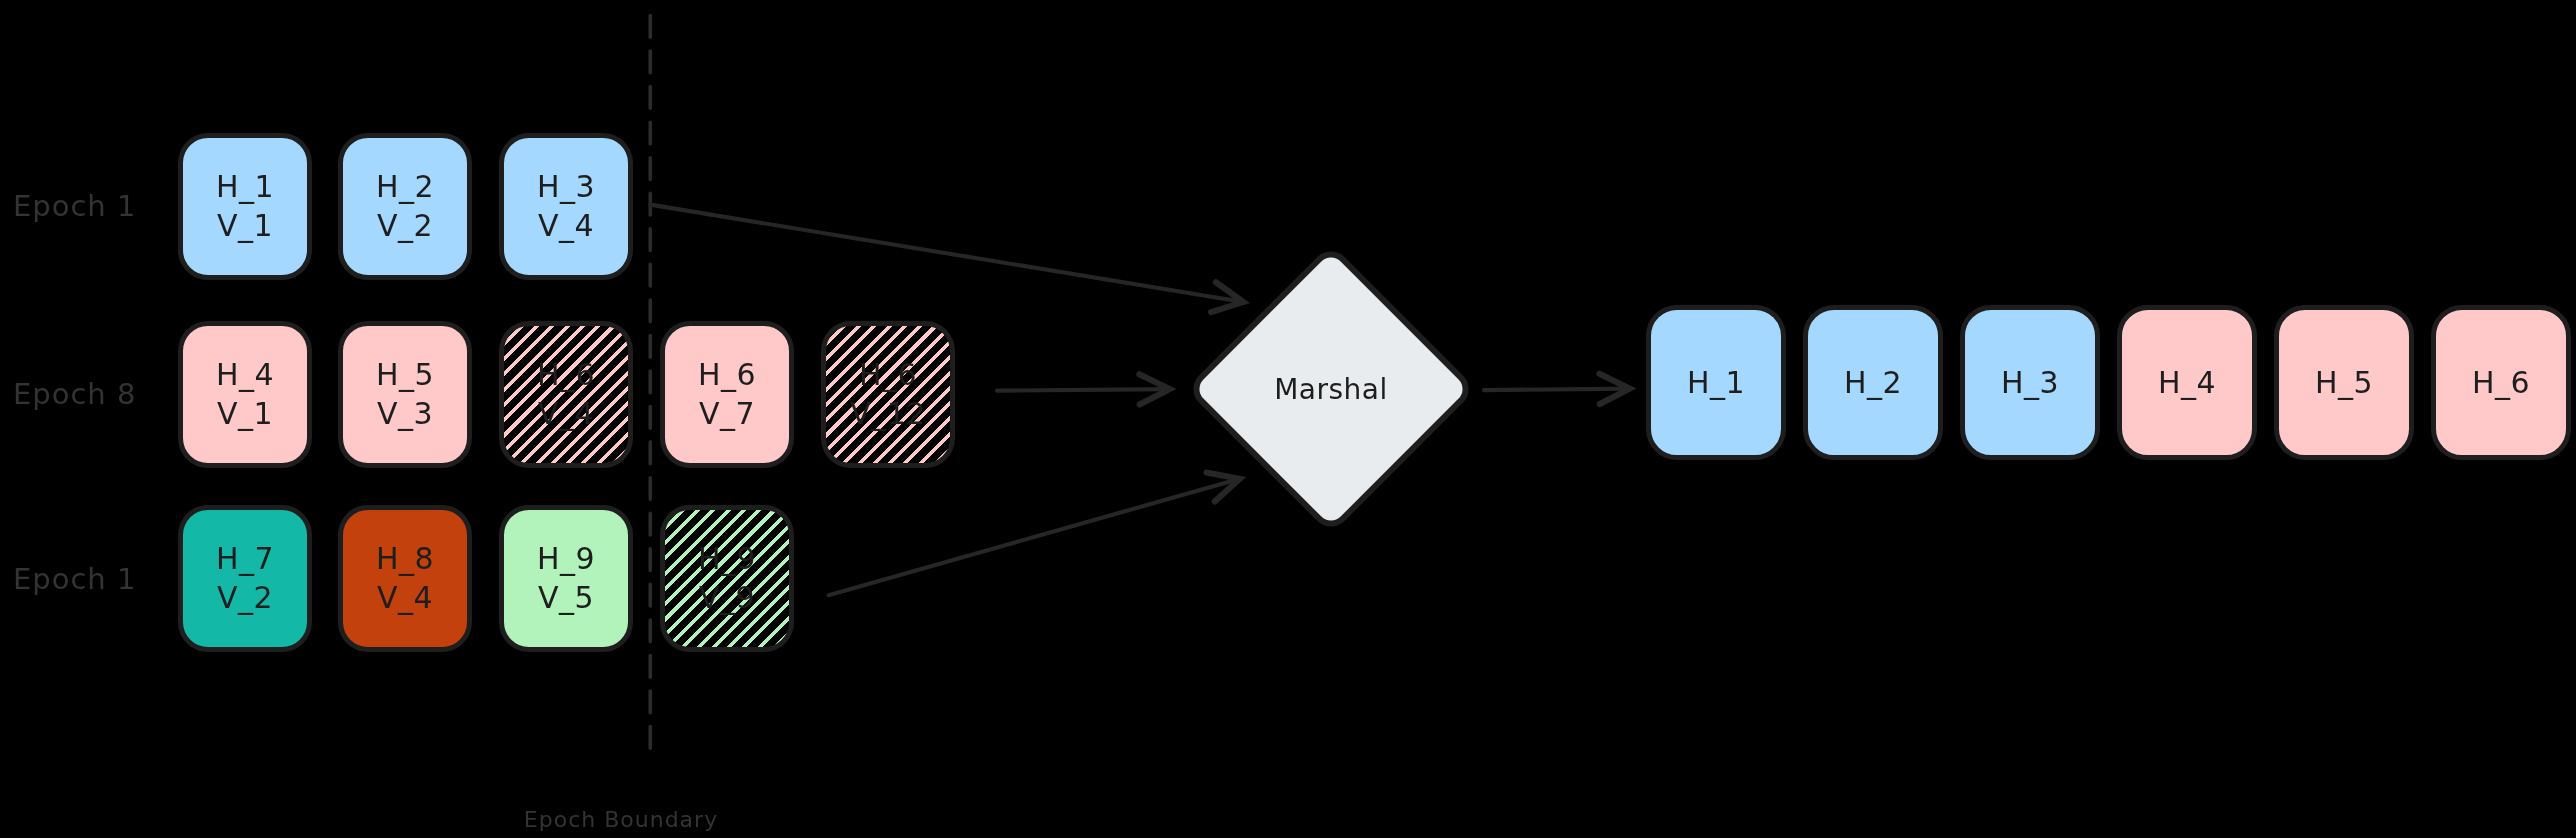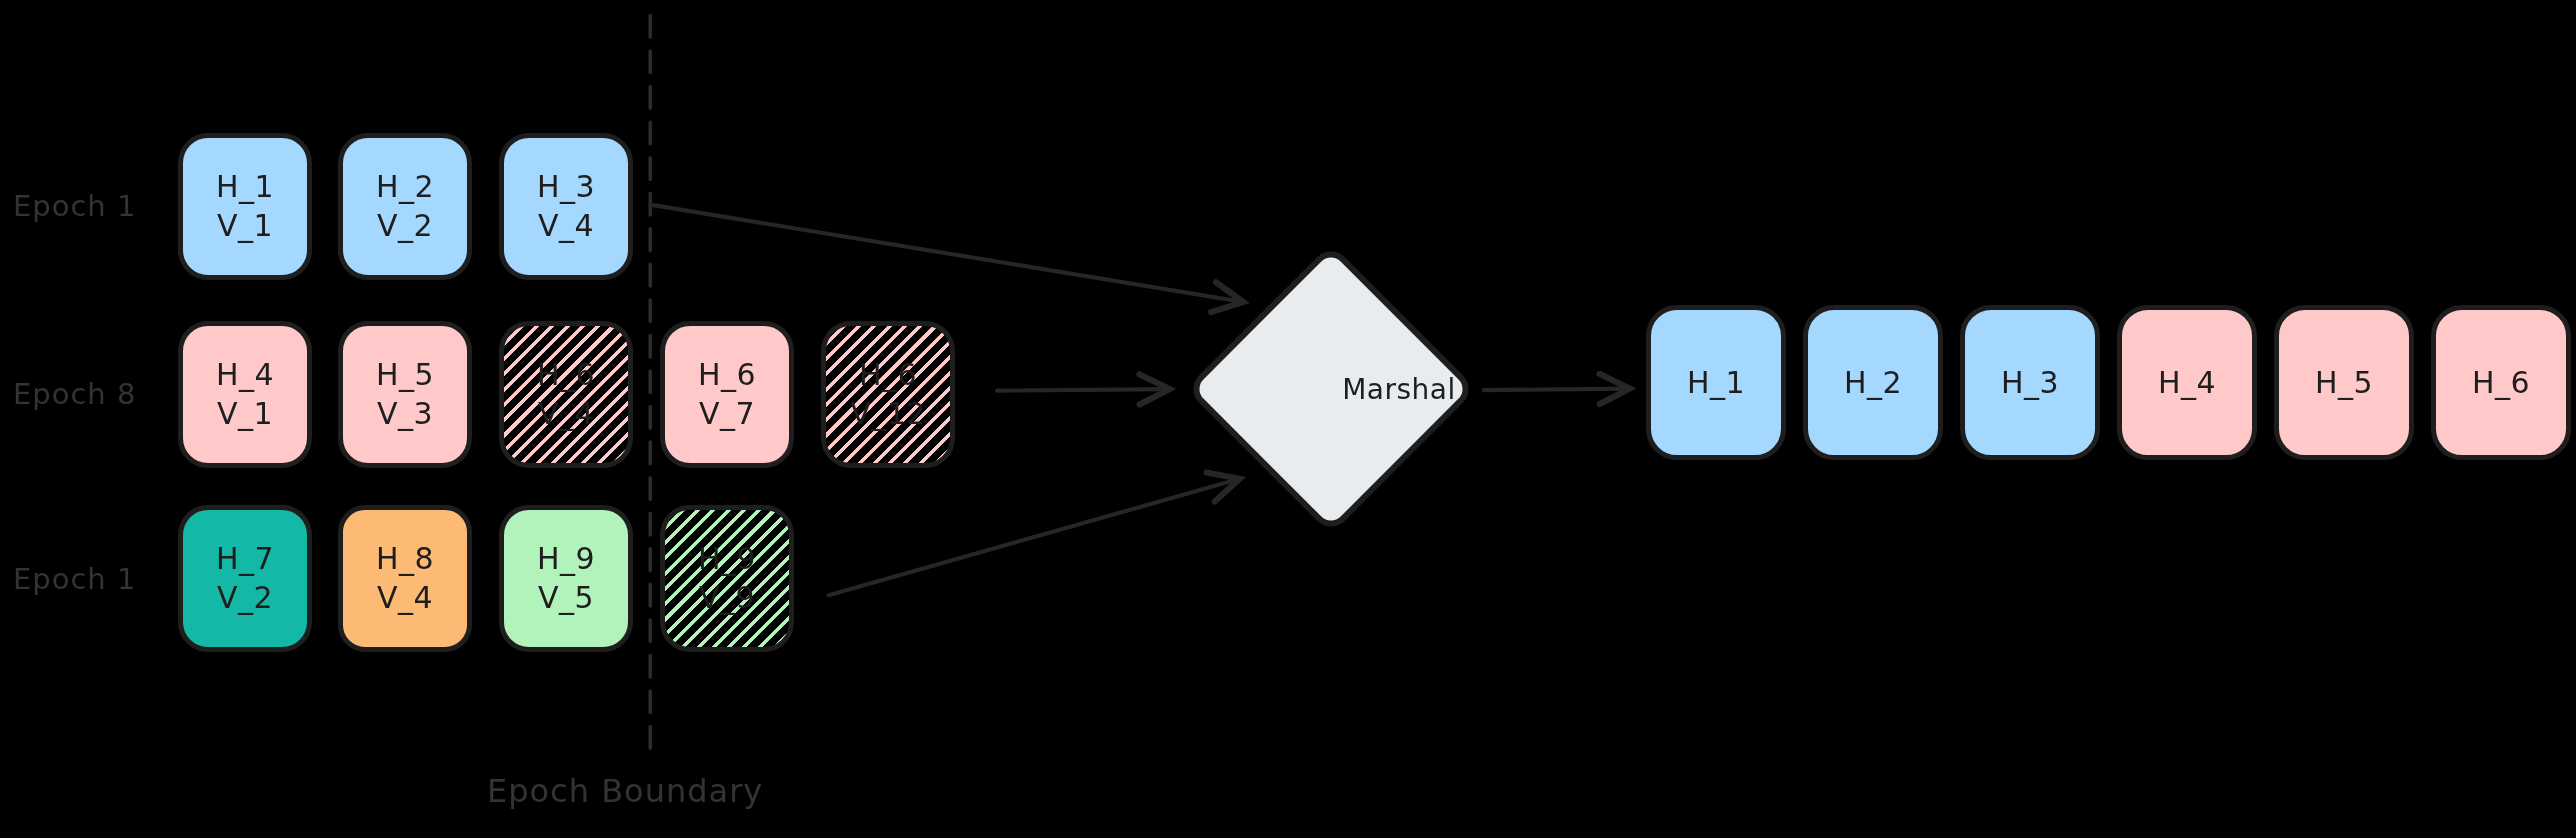--- a/index.html
+++ b/index.html
@@ -53,36 +53,36 @@
     position:absolute;
     left:1228px;top:286px;
     width:206px;height:206px;
     border:6.2px solid #1e1e1e;
     border-radius:19.6px;
     box-sizing:border-box;
     transform:rotate(45deg);
   }
   #diamond-label{
     position:absolute;
-    left:1296px;top:286px;
+    left:1228px;top:286px;
     width:206px;height:206px;
     display:flex;
     align-items:center;
     justify-content:center;
     font-size:28px;
     letter-spacing:0.5px;
     color:#1e1e1e;
   }
   #boundary-label{
     position:absolute;
-    left:487px;top:773px;
+    left:487px;top:802px;
     width:268px;height:36px;
     line-height:36px;
     text-align:center;
-    font-size:32px;
+    font-size:22px;
     letter-spacing:1px;
     color:#333333;
     white-space:nowrap;
   }
   #overlay{position:absolute;left:0;top:0;}
 </style>
 </head>
 <body>
 
 <div id="canvas">
@@ -135,21 +135,21 @@
   </div>
   <div class="node" style="left: 821px; top: 321px; background: repeating-linear-gradient(135deg, rgb(255, 201, 201) 0px, rgb(255, 201, 201) 3.6px, rgba(0, 0, 0, 0) 3.6px, rgba(0, 0, 0, 0) 10.8px);">
     <span>H_6</span>
     <span>V_12</span>
   </div>
 
   <div class="node" style="left: 178px; top: 505px; background: #14b8a6;">
     <span>H_7</span>
     <span>V_2</span>
   </div>
-  <div class="node" style="left: 338px; top: 505px; background: #fdba74; border-radius: 27px;">
+  <div class="node" style="left: 338px; top: 505px; background: #c2410c;">
     <span>H_8</span>
     <span>V_4</span>
   </div>
   <div class="node" style="left: 499px; top: 505px; background: rgb(178, 242, 187);">
     <span>H_9</span>
     <span>V_5</span>
   </div>
   <div class="node" style="left: 660px; top: 505px; background: repeating-linear-gradient(135deg, rgb(178, 242, 187) 0px, rgb(178, 242, 187) 3.6px, rgba(0, 0, 0, 0) 3.6px, rgba(0, 0, 0, 0) 10.8px);">
     <span>H_9</span>
     <span>V_9</span>

